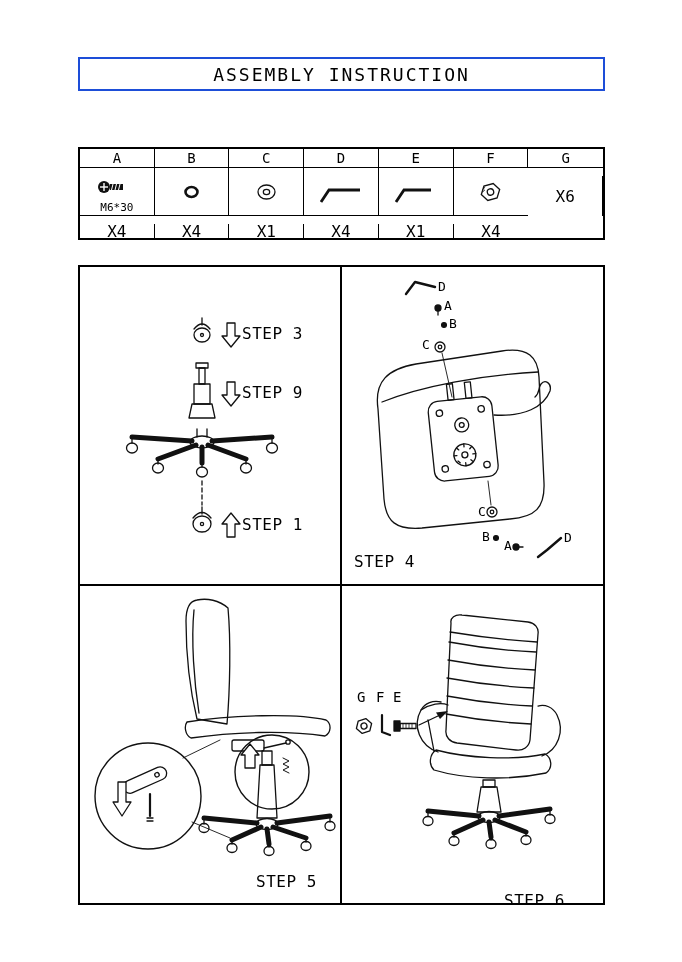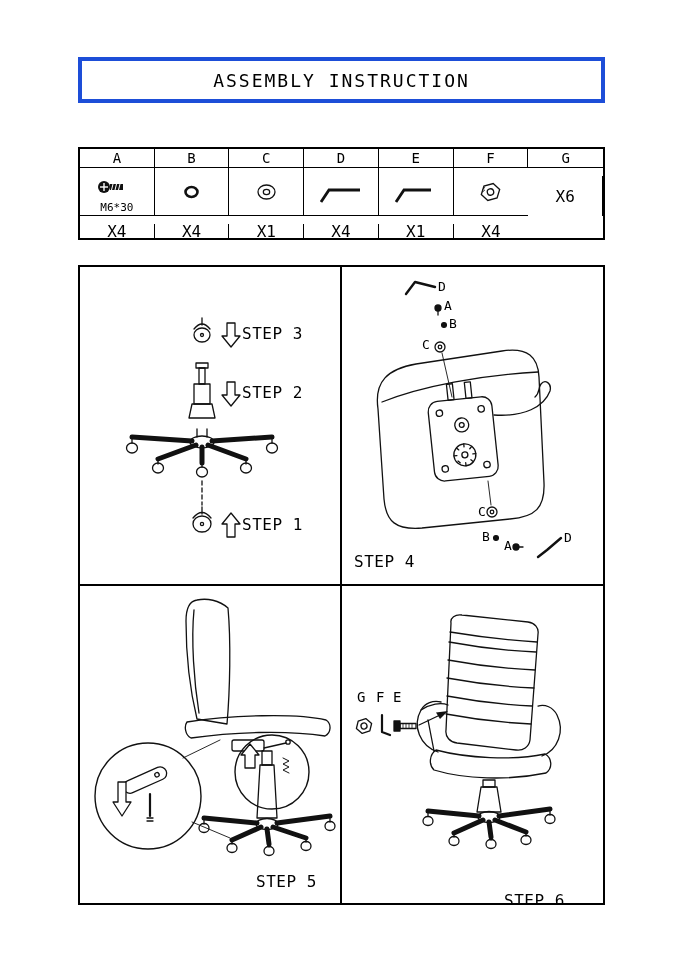--- a/index.html
+++ b/index.html
@@ -1,20 +1,20 @@
 <!DOCTYPE html>
 <html><head>
 <meta charset="utf-8">
 <style>
   *{box-sizing:border-box;margin:0;padding:0;}
   html,body{background:#fff;}
   body{width:682px;height:962px;font-family:"DejaVu Sans Mono","Liberation Mono",monospace;color:#000;}
   .page{position:relative;width:682px;height:962px;background:#fff;overflow:hidden;}
 
-  .title-box{position:absolute;left:78px;top:57px;width:527px;height:46px;border:4px solid #1d4ed8;
+  .title-box{position:absolute;left:78px;top:57px;width:527px;height:34px;border:2px solid #1d4ed8;
              display:flex;align-items:center;justify-content:center;}
   .title-text{font-size:18px;letter-spacing:2px;}
 
   .parts-table{position:absolute;left:78px;top:147px;width:527px;border:2px solid #000;
                display:grid;grid-template-columns:repeat(7,1fr);grid-template-rows:19px 48px 22px;background:#fff;}
   .cell{border-right:1px solid #000;border-bottom:1px solid #000;display:flex;align-items:center;
         justify-content:center;position:relative;overflow:hidden;}
   .cell.lc{border-right:none;}
   .cell.lr{border-bottom:none;margin-top:8px;}
   .h-cell{font-size:14px;}
@@ -149,21 +149,21 @@
           <ellipse cx="122" cy="257" rx="9" ry="8"></ellipse>
           <circle cx="122" cy="257" r="1.6"></circle>
         </g>
         <g fill="#fff" stroke="#111" stroke-width="1.3" stroke-linejoin="round">
           <polygon points="147,56 155,56 155,69 160,69 151,80 142,69 147,69"></polygon>
           <polygon points="147,115 155,115 155,128 160,128 151,139 142,128 147,128"></polygon>
           <polygon points="151,246 160,257 155,257 155,270 147,270 147,257 142,257"></polygon>
         </g>
       </svg>
       <div class="lbl step-label" style="left:162px;top:57px;">STEP 3</div>
-      <div class="lbl step-label" style="left:162px;top:116px;">STEP 2</div>
+      <div class="lbl step-label" style="left:162px;top:116px;">STEP 9</div>
       <div class="lbl step-label" style="left:162px;top:248px;">STEP 1</div>
     </div>
 
     <div class="panel" style="left:262px;top:0;width:261px;height:317px;">
       <svg width="261" height="317" viewBox="0 0 261 317">
         <g stroke="#111" fill="none" stroke-width="1.3" stroke-linecap="round" stroke-linejoin="round">
 
           <path d="M36 142 C32 114 46 102 74 97 L160 84 C186 80 196 90 197 110 L202 216 C203 241 193 250 168 252 L80 261 C54 263 44 255 42 232 Z"></path>
           <path d="M40 135 C80 119 140 108 196 105"></path>
 

